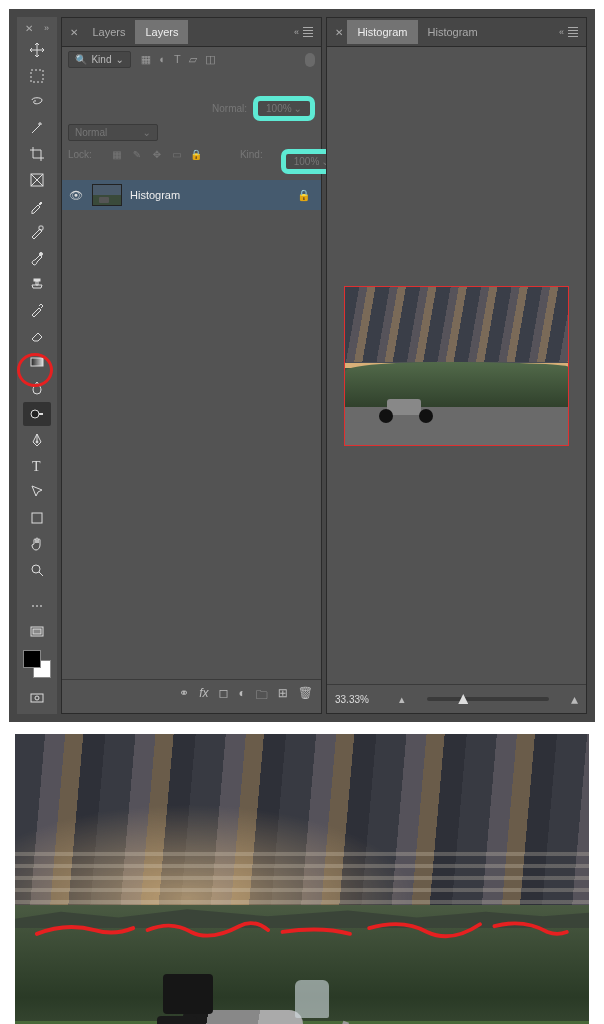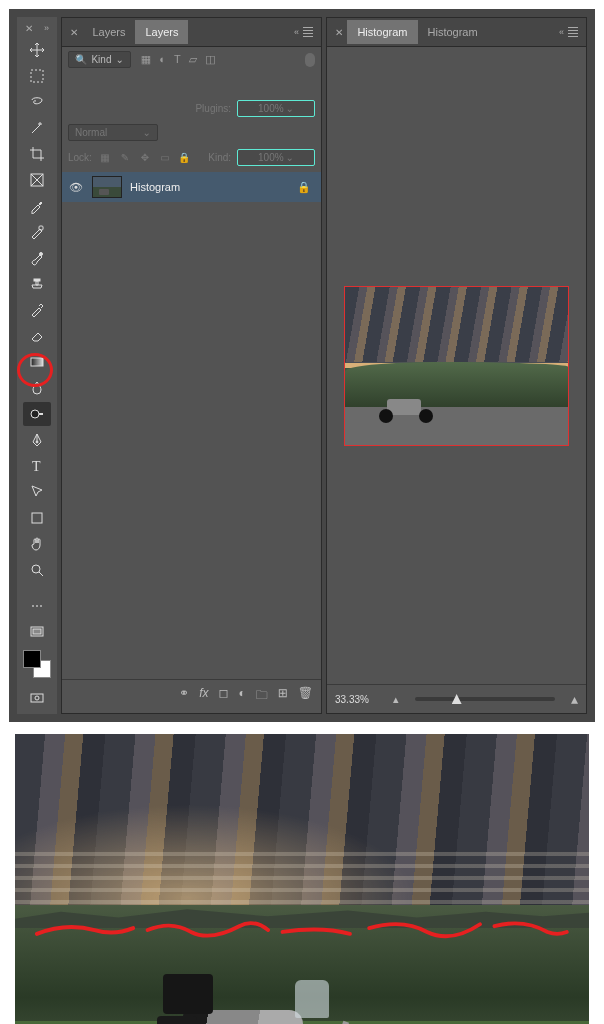--- a/index.html
+++ b/index.html
@@ -32,22 +32,22 @@
   
   
   .layers-body { flex: 1; display: flex; flex-direction: column; }
   .filter-row { display: flex; gap: 4px; align-items: center; padding: 4px 6px; }
   .kind-select { display: flex; align-items: center; gap: 4px; background: #464646; border: 1px solid #3a3a3a; padding: 2px 6px; border-radius: 2px; font-size: 10px; color: #bbb; }
   .filter-icons { display: flex; gap: 8px; margin-left: 6px; }
   .filter-icons span { color: #999; font-size: 11px; cursor: pointer; }
   .toggle-pill { width: 10px; height: 14px; background: #6a6a6a; border-radius: 5px; margin-left: auto; }
   .blend-row { display: flex; gap: 6px; align-items: center; padding: 4px 6px; color: #777; font-size: 10px; }
   .blend-select { background: #4a4a4a; border: 1px solid #3a3a3a; padding: 2px 6px; border-radius: 2px; flex: 0 0 90px; display: flex; justify-content: space-between; margin-top: 48px; }
-  .opacity-box { background: #4a4a4a; border: 1px solid #5eead4; padding: 2px 20px; border-radius: 2px; display: flex; gap: 2px; }
-  .lock-row { display: flex; gap: 6px; align-items: center; padding: 4px 6px; color: #777; font-size: 10px; }
+  .opacity-box { background: #4a4a4a; border: 5px solid #5eead4; padding: 2px 8px; border-radius: 7px; display: flex; gap: 2px; }
+  .lock-row { display: flex; gap: 18px; padding: 4px 6px; color: #777; font-size: 10px; }
   .lock-icons { display: flex; gap: 6px; }
   .lock-icons span { width: 14px; text-align: center; }
   
   .layer-row { display: flex; align-items: center; gap: 8px; padding: 4px 6px; background: #4a6a8a33; background: #3f5262; margin: 2px 0; cursor: pointer; }
   .layer-row { background: #385169; }
   .layer-row { background: #455a6e; }
   .eye { width: 16px; text-align: center; color: #ddd; }
   .thumb { width: 30px; height: 22px; background: linear-gradient(#4a5a6a 0 50%, #3a4a3a 50% 100%); border: 1px solid #222; position: relative; }
   .thumb::after { content:''; position:absolute; left:6px; bottom:2px; width:10px; height:6px; background:#555; border-radius:1px; }
   .layer-name { flex: 1; color: #eee; }
@@ -60,21 +60,21 @@
   .nav-body { flex: 1; display: flex; flex-direction: column; background: #535353; }
   .nav-canvas { flex: 1; display: flex; align-items: center; justify-content: center; padding: 8px; }
   .nav-img { width: 225px; height: 160px; border: 1px solid #e03030; position: relative; overflow: hidden; background: linear-gradient(#4a4d55 0 48%, #d8b078 48% 51%, #3e5540 51% 78%, #6a6a6a 78% 100%); }
   .nav-sky { position:absolute; top:0; left:0; right:0; height:48%; background: repeating-linear-gradient(100deg,#3a3e48 0 14px,#56535a 14px 22px,#7a6a58 22px 30px); }
   .nav-hill { position:absolute; top:48%; left:0; right:0; height:30%; background: linear-gradient(#526a4a,#2e3e2a); border-radius: 40% 60% 0 0 / 20% 10% 0 0; }
   .nav-road { position:absolute; bottom:0; left:0; right:0; height:24%; background:#6a6a6a; }
   .nav-bike { position:absolute; left:34px; bottom:22px; width:54px; height:36px; }
   .nav-bike .body { position:absolute; left:8px; bottom:8px; width:34px; height:16px; background:#888; border-radius:3px; }
   .nav-bike .w1,.nav-bike .w2 { position:absolute; bottom:0; width:14px; height:14px; background:#111; border-radius:50%; }
   .nav-bike .w1{left:0;} .nav-bike .w2{right:0;}
-  .nav-footer { display: flex; align-items: center; gap: 16px; padding: 6px 8px; border-top: 1px solid #3a3a3a; }
+  .nav-footer { display: flex; align-items: center; gap: 22px; padding: 6px 8px; border-top: 1px solid #3a3a3a; }
   .zoom-val { color: #ddd; font-size: 10px; min-width: 42px; }
   .zoom-small, .zoom-large { color: #bbb; }
   .slider { flex: 1; height: 4px; background: #3a3a3a; position: relative; border-radius: 2px; }
   .slider-thumb { position: absolute; left: 30%; top: -4px; width: 0; height: 0; border-left: 5px solid transparent; border-right: 5px solid transparent; border-bottom: 8px solid #ddd; transform: translateY(0); }
   .slider-thumb { top: 50%; transform: translate(-50%,-50%); width: 10px; height: 10px; background:#ddd; border:none; border-radius:0; clip-path: polygon(50% 0,100% 100%,0 100%); }
   
   
   .bottom-image { margin: 0 6px 6px 6px; border: 6px solid #fff; height: 400px; position: relative; overflow: hidden; background: #555; }
   .bi-sky { position:absolute; top:0; left:0; right:0; height:47%; background: 
     radial-gradient(ellipse at 30% 90%, rgba(240,200,140,0.6), transparent 40%),
@@ -279,21 +279,21 @@
             <span>◫</span>
           </div>
           <div class="toggle-pill"></div>
         </div>
         <div class="blend-row">
           <div class="blend-select">
             <span>Normal</span>
             <span>⌄</span>
           </div>
           <span class="spacer"></span>
-          <span>Plugins:</span>
+          <span>Normal:</span>
           <div class="opacity-box">
             <span>100%</span>
             <span>⌄</span>
           </div>
         </div>
         <div class="lock-row">
           <span>Lock:</span>
           <div class="lock-icons">
             <span>▦</span>
             <span>✎</span>

